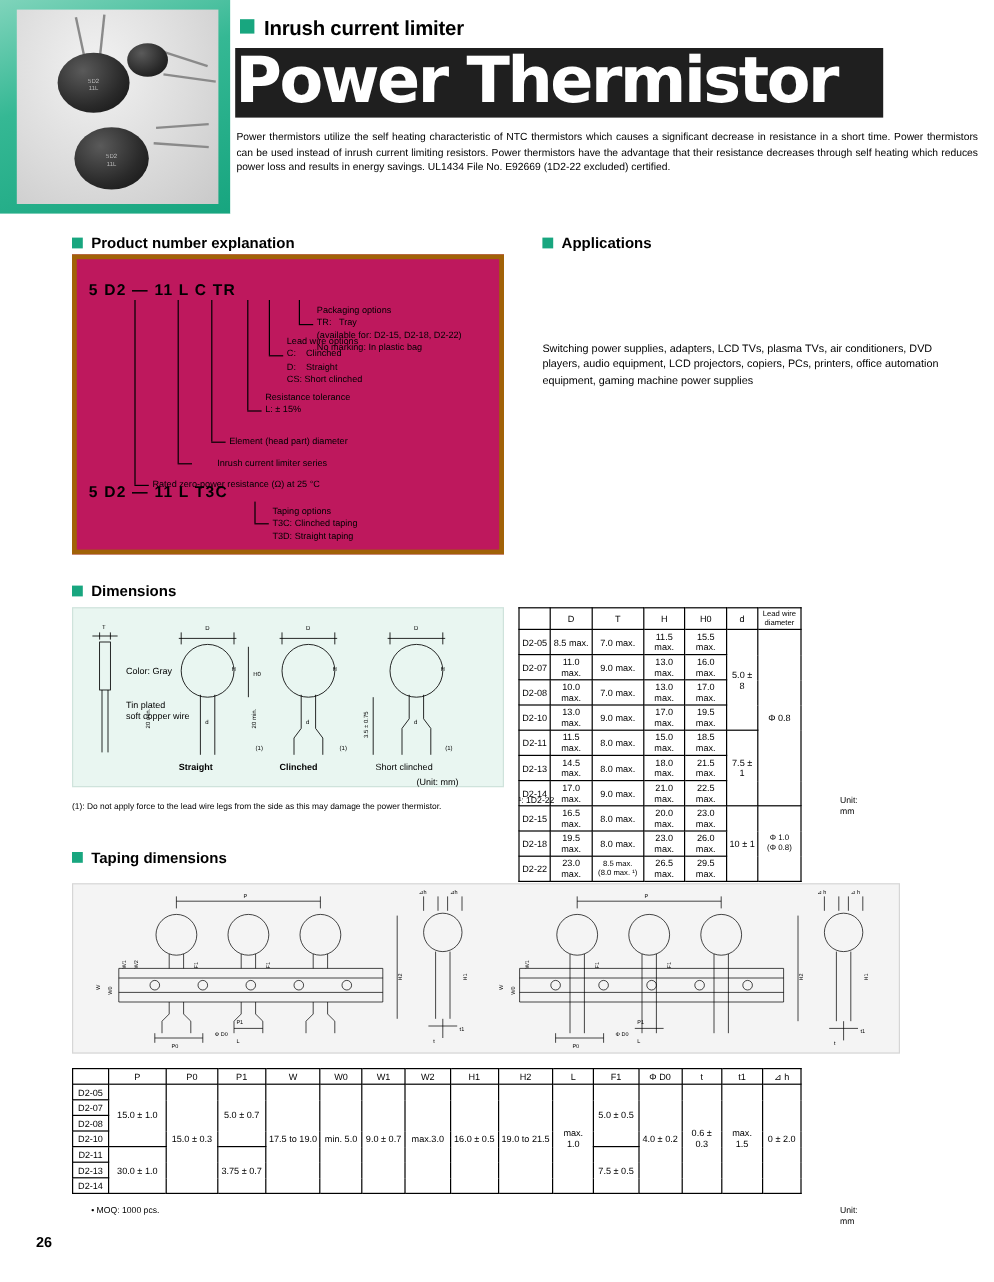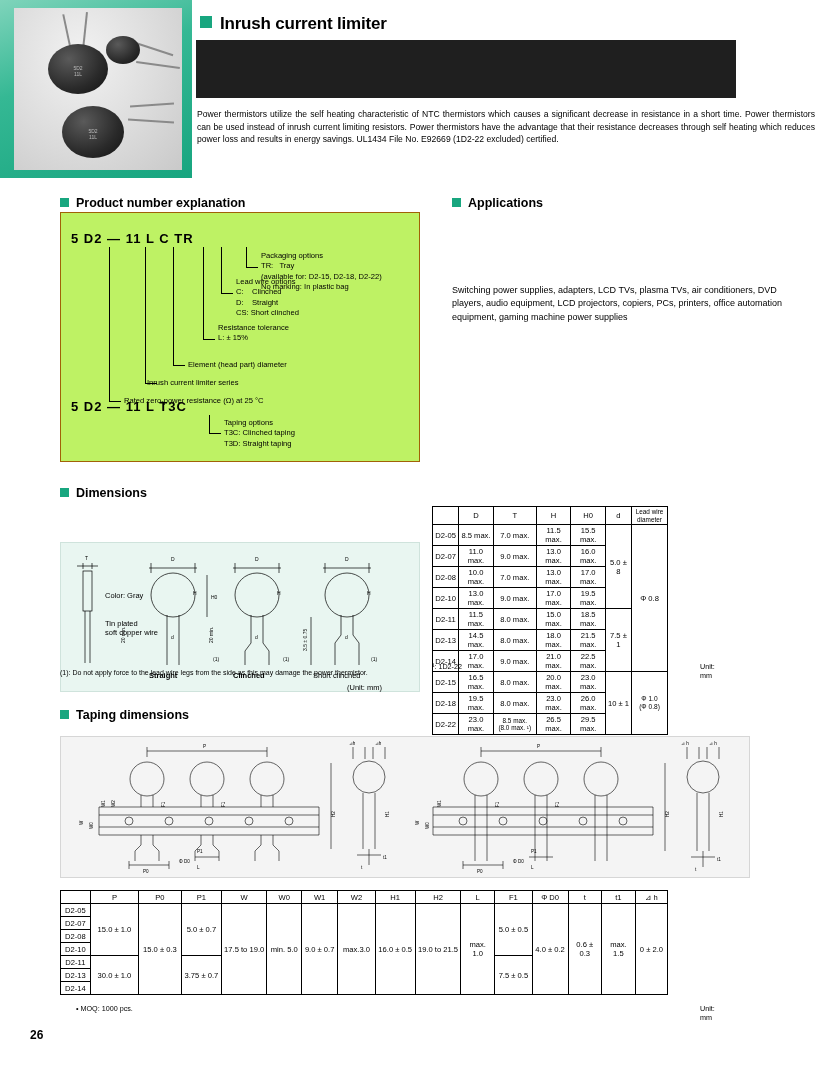--- a/index.html
+++ b/index.html
@@ -30,31 +30,31 @@
   .title-text { position:absolute; left:4px; top:36px; width:560px; height:66px;
      font-size:53px; font-weight:bold; color:#fff; letter-spacing:-2px; line-height:64px;
      font-family:"DejaVu Sans", sans-serif; white-space:nowrap; }
   .intro { position:absolute; left:5px; top:108px; width:618px; font-size:8.6px; line-height:12.6px; text-align:justify; }
 
   
   .sec-head { position:absolute; font-size:12.5px; font-weight:bold; }
   .sec-head .sq { display:inline-block; width:9px; height:9px; background:#18a67f; margin-right:7px; }
 
   
-  .pn-box { position:absolute; left:60px; top:212px; width:360px; height:250px; background:#bef264; border:1px solid #a16207; }
+  .pn-box { position:absolute; left:60px; top:212px; width:360px; height:250px; background:#be185d; border:4px solid #a16207; }
   .pn-code { position:absolute; font-size:13px; font-weight:bold; letter-spacing:1px; white-space:nowrap; }
   .vline { position:absolute; width:1px; background:#000; }
   .hline { position:absolute; height:1px; background:#000; }
   .pn-label { position:absolute; font-size:7.6px; line-height:10.4px; white-space:nowrap; }
 
   
   .apps-text { position:absolute; left:452px; top:236px; width:330px; font-size:9px; line-height:13.4px;margin-top:48px; }
 
   
-  .dim-box { position:absolute; left:60px; top:506px; width:360px; height:150px; background:#e9f6f1; border:1px solid #cfe3dc;margin-top:36px; }
+  .dim-box { position:absolute; left:60px; top:506px; width:360px; height:150px; background:#e9f6f1; border:1px solid #cfe3dc; }
   .dim-note { position:absolute; left:60px; top:668px; width:360px; font-size:7px; line-height:9.4px; }
   .dim-cap { position:absolute; font-size:7.5px; }
 
   
   table { border-collapse: collapse; }
   .tbl { position:absolute; font-size:7.6px; }
   .tbl td, .tbl th { border:1px solid #000; text-align:center; padding:1px 2px; font-weight:normal; background:#fff; }
   .tbl th { font-weight:normal; }
   .t-dim { left:432px; top:506px; }
   .t-dim td, .t-dim th { height:13px; }
@@ -92,20 +92,21 @@
       <div class="therm" style="left:48px; top:98px; width:62px; height:52px;">
         <div class="body-text">5D2<br>11L</div>
       </div>
     </div>
 
     <div class="header-right">
       <div class="kicker">
         <span class="sq"></span><span>Inrush current limiter</span>
       </div>
       <div class="title-band"></div>
+      <div class="title-text">Power Thermistor</div>
       <div class="intro">Power thermistors utilize the self heating characteristic of NTC thermistors which causes a significant decrease in resistance in a short time. Power thermistors can be used instead of inrush current limiting resistors. Power thermistors have the advantage that their resistance decreases through self heating which reduces power loss and results in energy savings. UL1434 File No. E92669 (1D2-22 excluded) certified.</div>
     </div>
   </div>
 
   <div class="sec-head" style="left:60px; top:196px;">
     <span class="sq"></span><span>Product number explanation</span>
   </div>
 
   <div class="pn-box">
 
@@ -133,21 +134,21 @@
 TR:   Tray
 (available for: D2-15, D2-18, D2-22)
 No marking: In plastic bag</div>
     <div class="pn-label" style="left:175px; top:64px; white-space:pre;">Lead wire options
 C:    Clinched
 D:    Straight
 CS: Short clinched</div>
     <div class="pn-label" style="left:157px; top:110px; white-space:pre;">Resistance tolerance
 L: ± 15%</div>
     <div class="pn-label" style="left:127px; top:147px;">Element (head part) diameter</div>
-    <div class="pn-label" style="left:86px; top:165px;">Inrush current limiter series</div>
+    <div class="pn-label" style="left:117px; top:165px;">Inrush current limiter series</div>
     <div class="pn-label" style="left:63px; top:183px;">Rated zero-power resistance (Ω) at 25 °C</div>
 
     <div class="pn-code" style="left:10px; top:186px;">5  D2 — 11   L  T3C</div>
     <div class="vline" style="left:148px; top:202px; height:18px;"></div>
     <div class="hline" style="left:148px; top:220px; width:12px;"></div>
     <div class="pn-label" style="left:163px; top:205px; white-space:pre;">Taping options
 T3C: Clinched taping
 T3D: Straight taping</div>
   </div>
 

